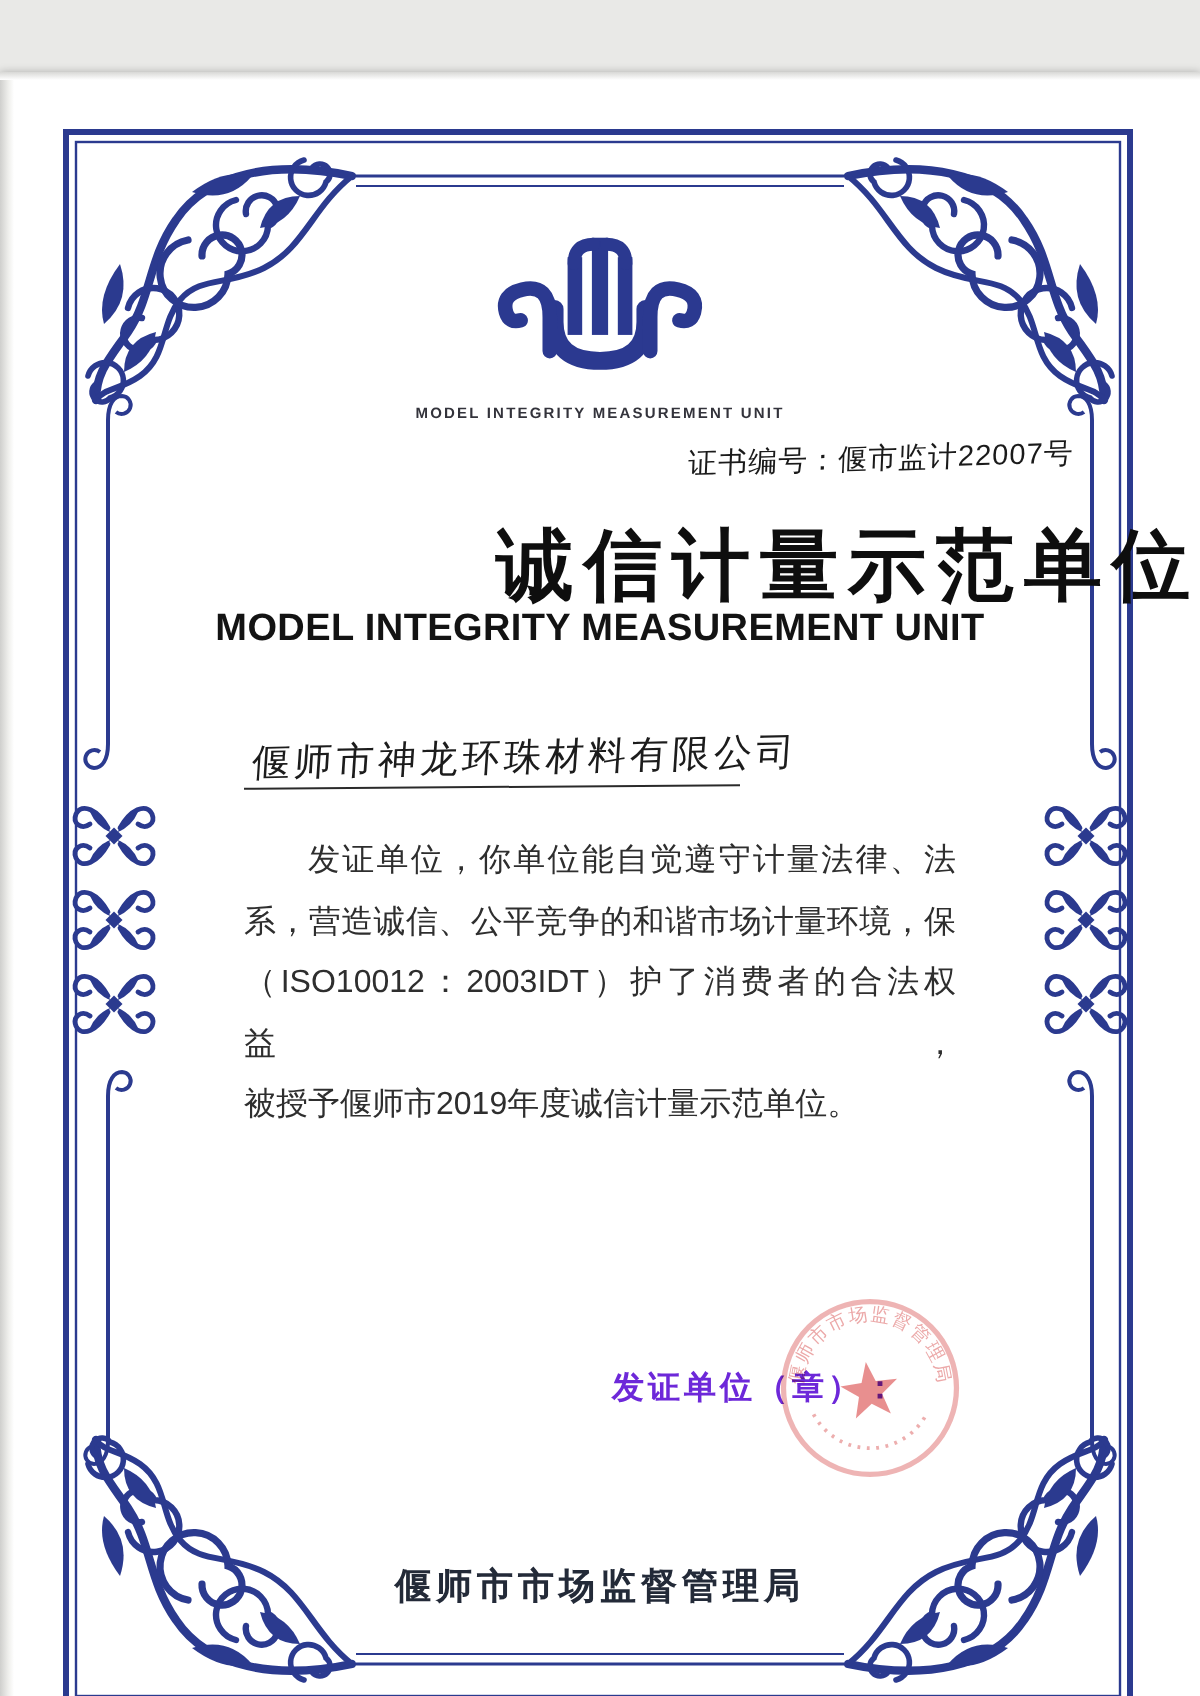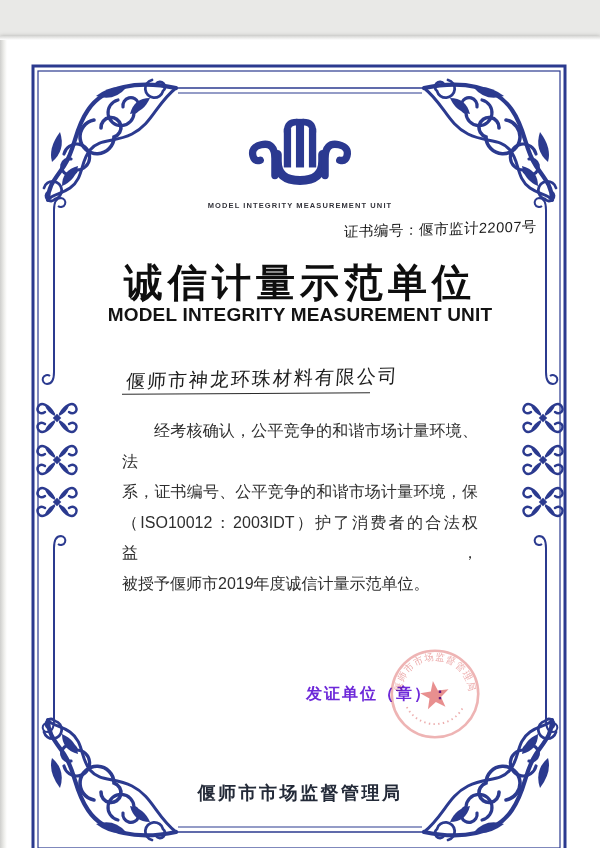--- a/index.html
+++ b/index.html
@@ -17,21 +17,21 @@
   .content{position:absolute;left:0;top:0;width:600px;height:848px;z-index:2;}
 
   .logo-block{position:absolute;left:0;top:78px;width:600px;text-align:center;}
   .logo-wordmark{margin-top:2px;font-size:7.5px;font-weight:bold;
     letter-spacing:1.1px;color:#33333b;}
 
   .certno{position:absolute;left:344px;top:184px;width:190px;
     font-size:14.5px;color:#1a1a1a;letter-spacing:.5px;
     transform:rotate(-1.6deg) skewX(-4deg);white-space:nowrap;}
 
-  .title-zh{position:absolute;left:0;top:220px;width:600px;text-align:center;
+  .title-zh{position:absolute;left:0;top:220px;width:600px;text-align:right;
     font-family:"DejaVu Serif","Liberation Serif",serif;font-weight:700;
     font-size:39px;letter-spacing:5px;color:#0e0e0e;}
   .title-en{position:absolute;left:0;top:268px;width:600px;text-align:center;
     font-weight:800;font-size:19px;letter-spacing:.2px;color:#131313;}
 
   .company{position:absolute;left:126px;top:330px;font-size:19px;
     letter-spacing:2px;color:#1c1c1c;font-weight:500;
     transform:rotate(-1.2deg) skewX(-5deg);white-space:nowrap;}
   .company-underline{position:absolute;left:122px;top:357px;width:248px;height:0;
     border-top:1.6px solid #2a2a2a;transform:rotate(-.4deg);}
@@ -137,22 +137,22 @@
 
     <div class="certno"><span>证书编号：</span><span>偃市监计22007号</span></div>
 
     <div class="title-zh">诚信计量示范单位</div>
     <div class="title-en">MODEL INTEGRITY MEASUREMENT UNIT</div>
 
     <div class="company">偃师市神龙环珠材料有限公司</div>
     <div class="company-underline"></div>
 
     <div class="body-text">
-      <div class="bline first">经考核确认，公平竞争的和谐市场计量环境、法</div>
-      <div class="bline">系，证书编号、公平竞争的和谐市场计量环境，保</div>
+      <div class="bline first">发证单位，你单位能自觉遵守计量法律、法</div>
+      <div class="bline">系，营造诚信、公平竞争的和谐市场计量环境，保</div>
       <div class="bline">（ISO10012：2003IDT）护了消费者的合法权益，</div>
       <div class="bline last">被授予偃师市2019年度诚信计量示范单位。</div>
     </div>
 
     <div class="issuer-label">发证单位（章）：</div>
 
     <svg class="seal" viewBox="0 0 100 100">
       <defs>
         <path id="sealArc" d="M 14,50 A 36,36 0 0 1 86,50" fill="none"></path>
       </defs>

